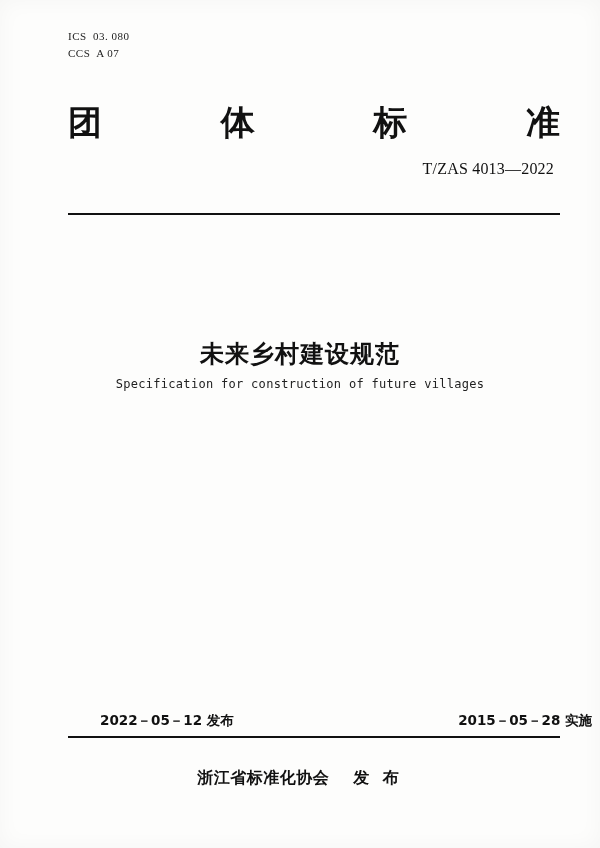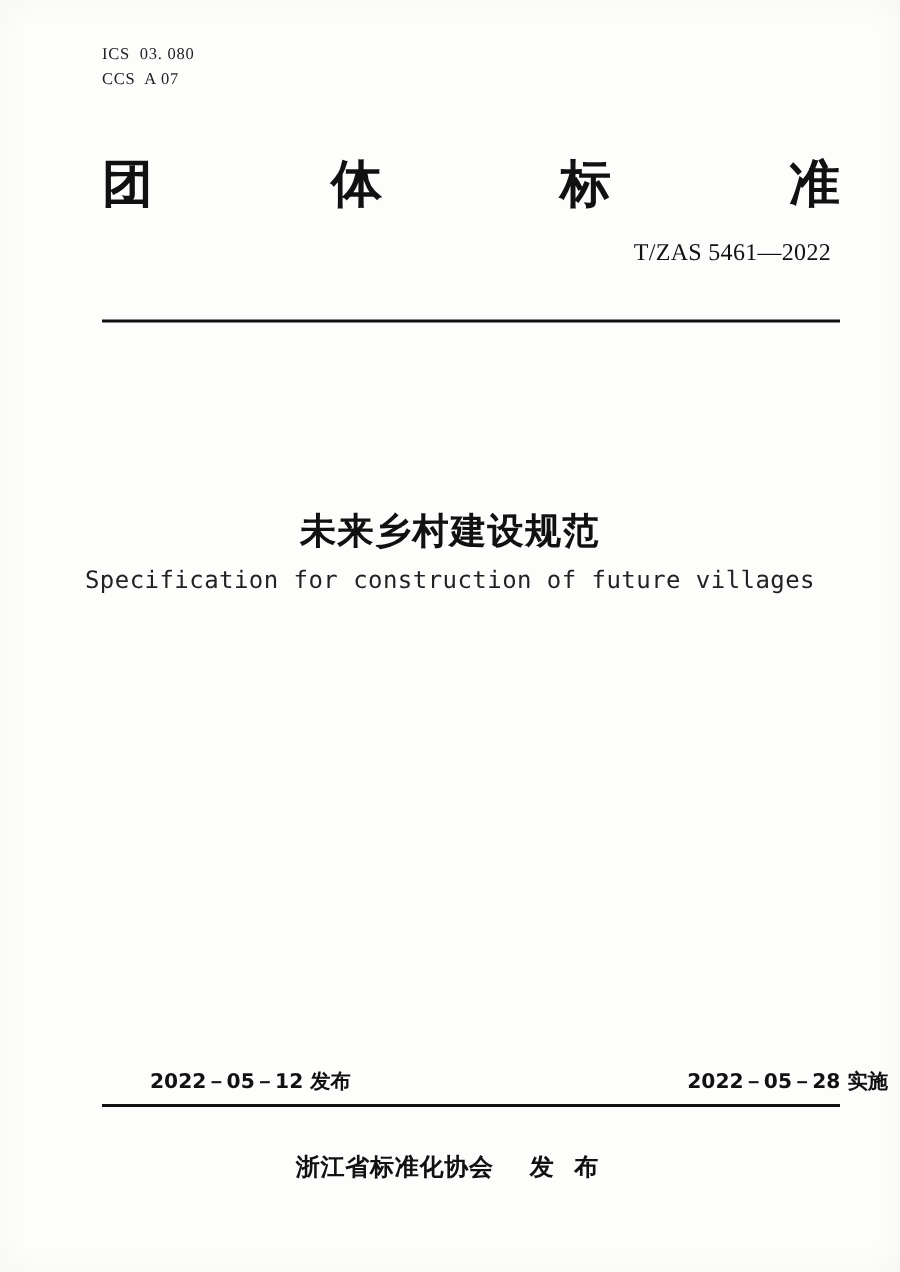--- a/index.html
+++ b/index.html
@@ -84,21 +84,21 @@
     color: #111;
   }
   
   .doc-title-en {
     position: absolute;
     left: 0;
     top: 377px;
     width: 600px;
     text-align: center;
     font-family: "DejaVu Sans Mono", monospace;
-    font-size: 16px;
+    font-size: 12px;
     letter-spacing: 0.3px;
     color: #222;
   }
   
   .date-row {
     position: absolute;
     left: 68px;
     top: 712px;
     width: 492px;
     display: flex;
@@ -156,31 +156,31 @@
     <div class="code-line">CCS  A 07</div>
   </div>
 
   <div class="std-title">
     <span>团</span>
     <span>体</span>
     <span>标</span>
     <span>准</span>
   </div>
 
-  <div class="std-number">T/ZAS 5461—2022</div>
+  <div class="std-number">T/ZAS 4013—2022</div>
 
   <div class="rule"></div>
 
   <div class="doc-title-cn">未来乡村建设规范</div>
 
   <div class="doc-title-en">Specification for construction of future villages</div>
 
   <div class="date-row">
     <div>2022－05－12 发布</div>
-    <div>2022－05－28 实施</div>
+    <div>2015－05－28 实施</div>
   </div>
 
   <div class="rule-bottom"></div>
 
   <div class="publisher">
     <span class="pub-name">浙江省标准化协会</span><span class="pub-verb">发 布</span>
   </div>
 
   <div class="edge"></div>
 </div>

